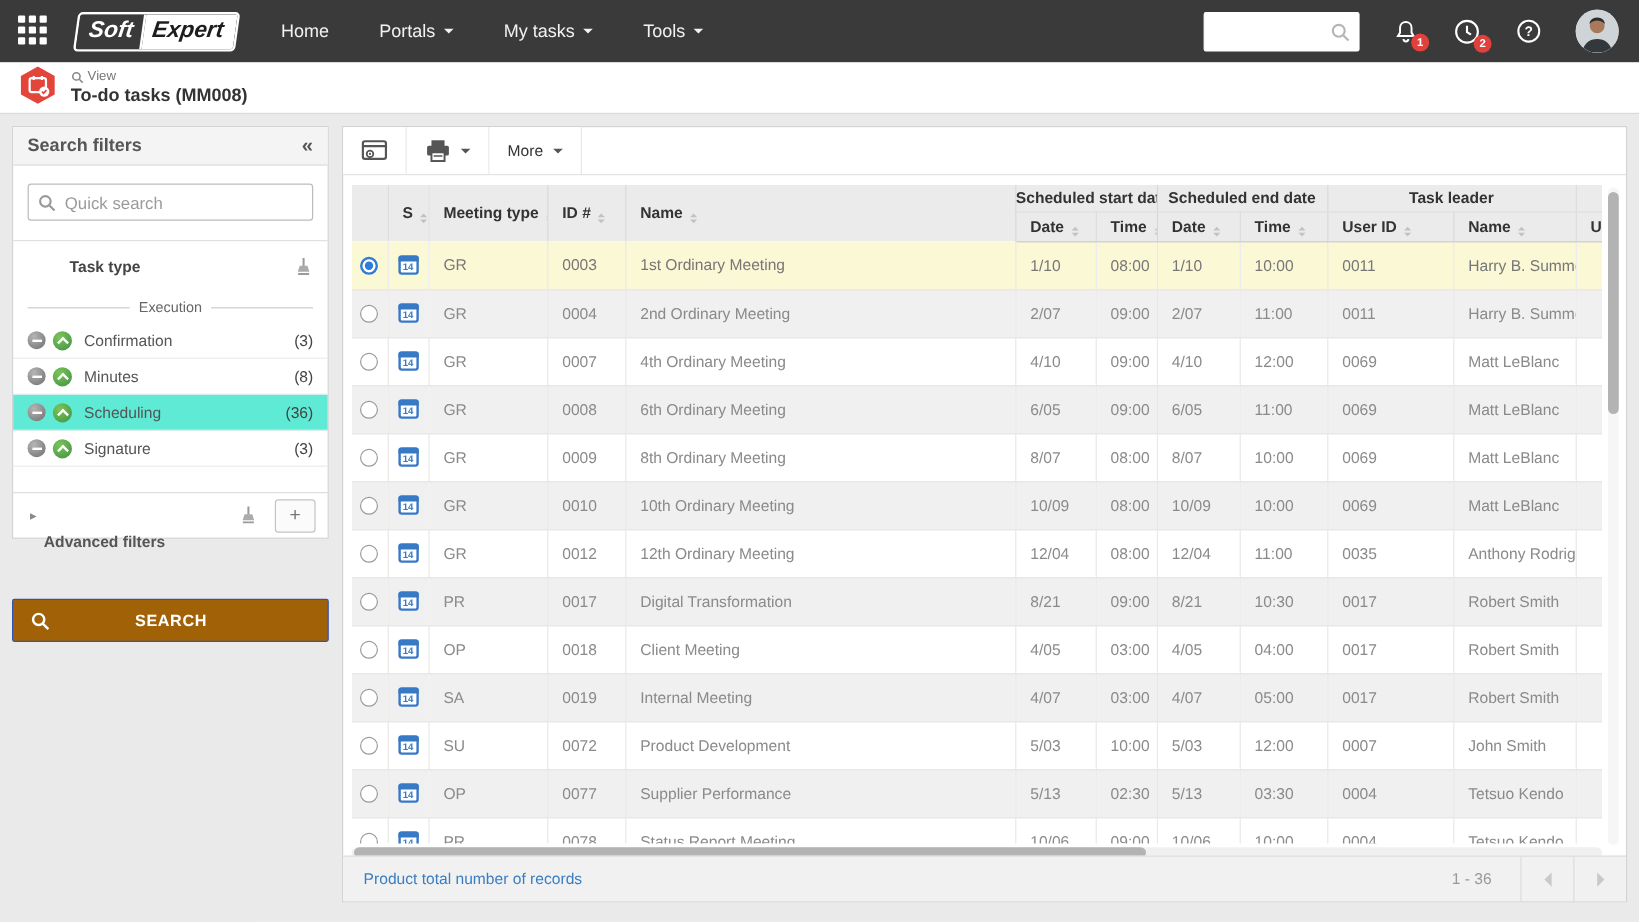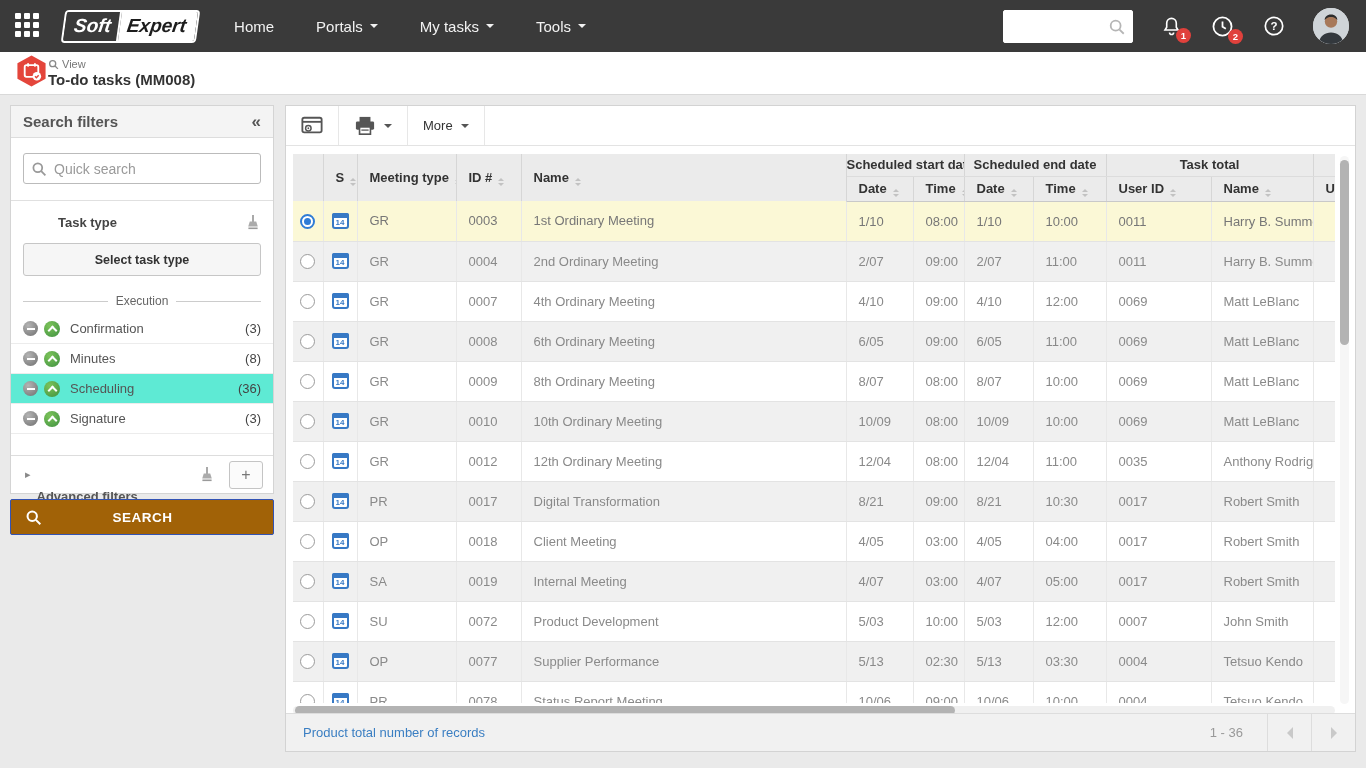--- a/index.html
+++ b/index.html
@@ -28,21 +28,21 @@
   .ticon { position:relative; display:inline-flex; cursor:pointer; }
   .badge { position:absolute; right:-8px; bottom:-5px; min-width:15px; height:15px; border-radius:8px;
     background:#e0413c; color:#fff; font-size:9.5px; font-weight:bold; display:flex; align-items:center;
     justify-content:center; padding:0 3px; }
   .avatar { width:36px; height:36px; border-radius:50%; overflow:hidden; background:#d7dadd; cursor:pointer; }
 
   
   .page-header { position:absolute; left:0; top:52px; width:1366px; height:43px; background:#fff;
     border-bottom:1px solid #d9d9d9; display:flex; align-items:center; }
   .hex-wrap { margin-left:15px; }
-  .ph-text { }
+  .ph-text { margin-left:11px; }
   .crumb { display:flex; align-items:center; gap:3px; font-size:11px; color:#777; }
   .ptitle { font-size:15px; font-weight:bold; color:#333; margin-top:1px; }
 
   
   .sidebar { position:absolute; left:10px; top:105px; width:264px; background:#fff;
     border:1px solid #d4d4d4; }
   .sb-head { height:32px; background:#f4f4f4; border-bottom:1px solid #ddd; display:flex;
     align-items:center; justify-content:space-between; padding:0 12px; }
   .sb-title { font-size:15px; font-weight:bold; color:#555; }
   .collapse { font-size:17px; color:#555; font-weight:bold; cursor:pointer; line-height:1; }
@@ -252,21 +252,20 @@
   </div>
   <div class="tt-block">
     <div class="tt-row">
       <span class="tt-label">Task type</span>
       <svg width="16" height="17" viewBox="0 0 16 17">
         <line x1="8" y1="1" x2="8" y2="8" stroke="#9a9a9a" stroke-width="1.7"></line>
         <path d="M4.8 7.5h6.4l1.6 5H3.2z" fill="#ababab"></path>
         <line x1="3.4" y1="14.3" x2="12.6" y2="14.3" stroke="#9a9a9a" stroke-width="1.6"></line>
       </svg>
     </div>
-    <button class="sel-task-btn">Select task type</button>
   </div>
   <div class="divider">
     <span class="line"></span>
     <span class="dlabel">Execution</span>
     <span class="line"></span>
   </div>
   <div class="flist">
       <div class="frow">
         <span class="sphere-minus"></span>
         <span class="sphere-up"></span>
@@ -367,21 +366,21 @@
           <th class="rsp" rowspan="2"><span>ID #</span><span class="sort">
                 <i class="up"></i>
                 <i class="dn"></i>
               </span></th>
           <th class="rsp" rowspan="2"><span>Name</span><span class="sort">
                 <i class="up"></i>
                 <i class="dn"></i>
               </span></th>
           <th class="grp" colspan="2">Scheduled start date</th>
           <th class="grp" colspan="2">Scheduled end date</th>
-          <th class="grp" colspan="2">Task total</th>
+          <th class="grp" colspan="2">Task leader</th>
           <th class="grp"></th>
         </tr>
         <tr class="shead">
           <th><span>Date</span><span class="sort">
                 <i class="up"></i>
                 <i class="dn"></i>
               </span></th>
           <th><span>Time</span><span class="sort">
                 <i class="up"></i>
                 <i class="dn"></i>

